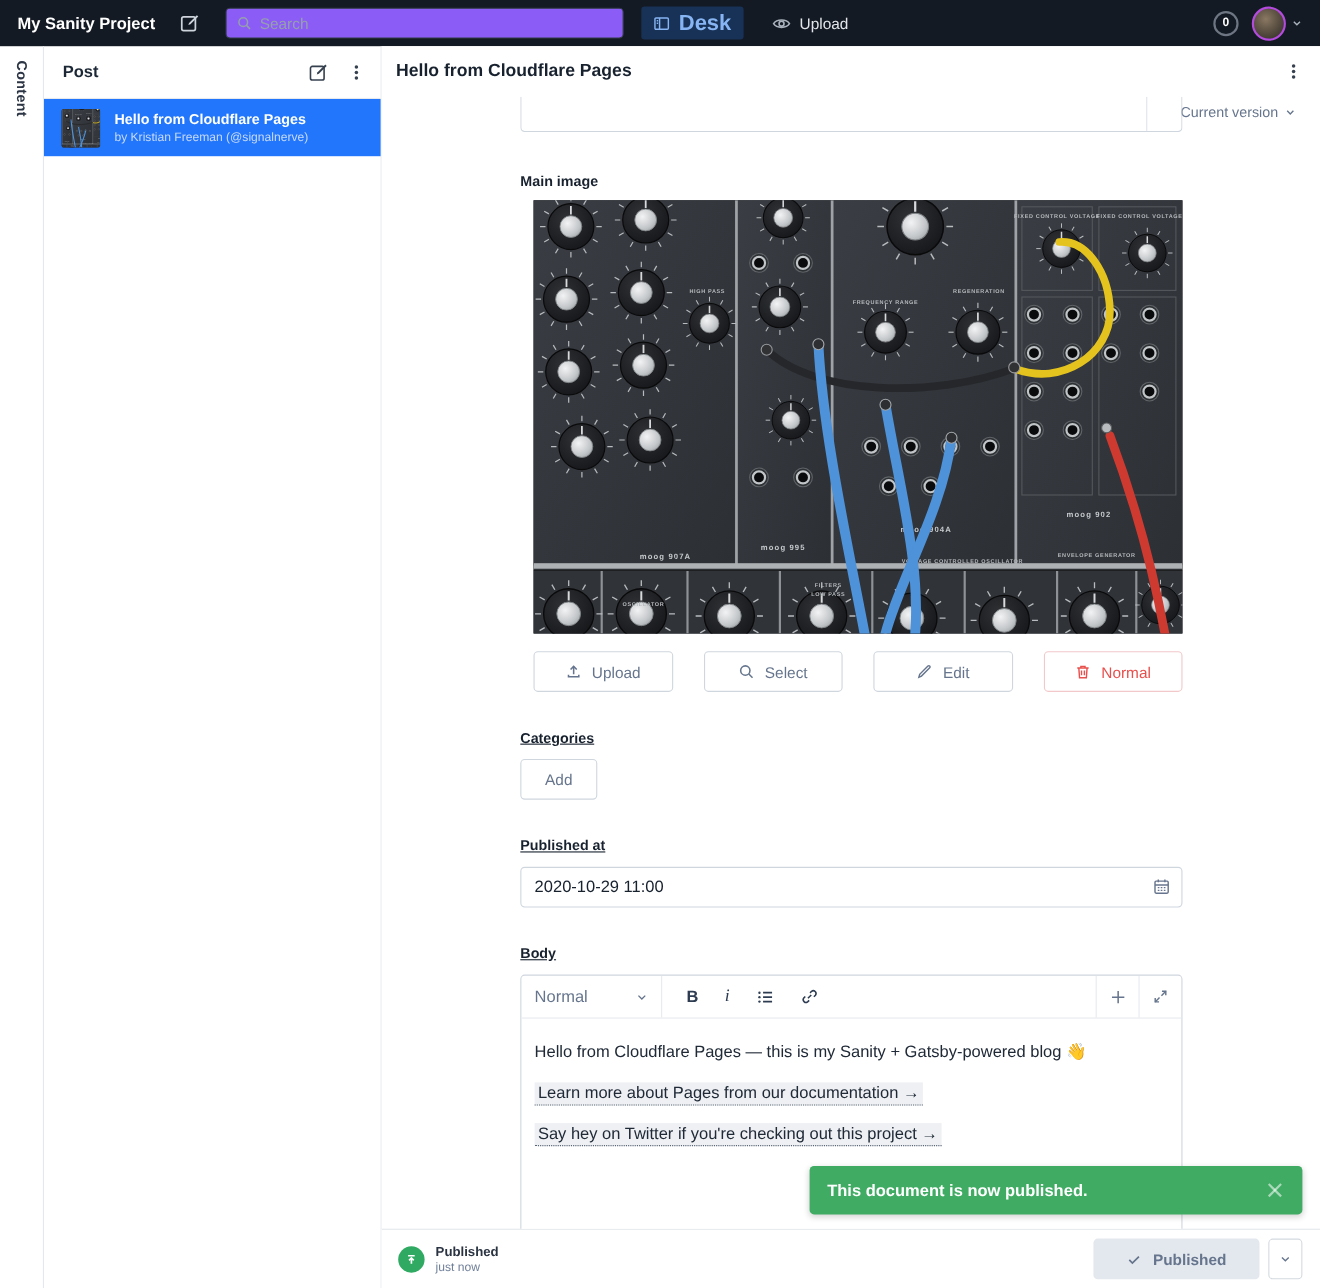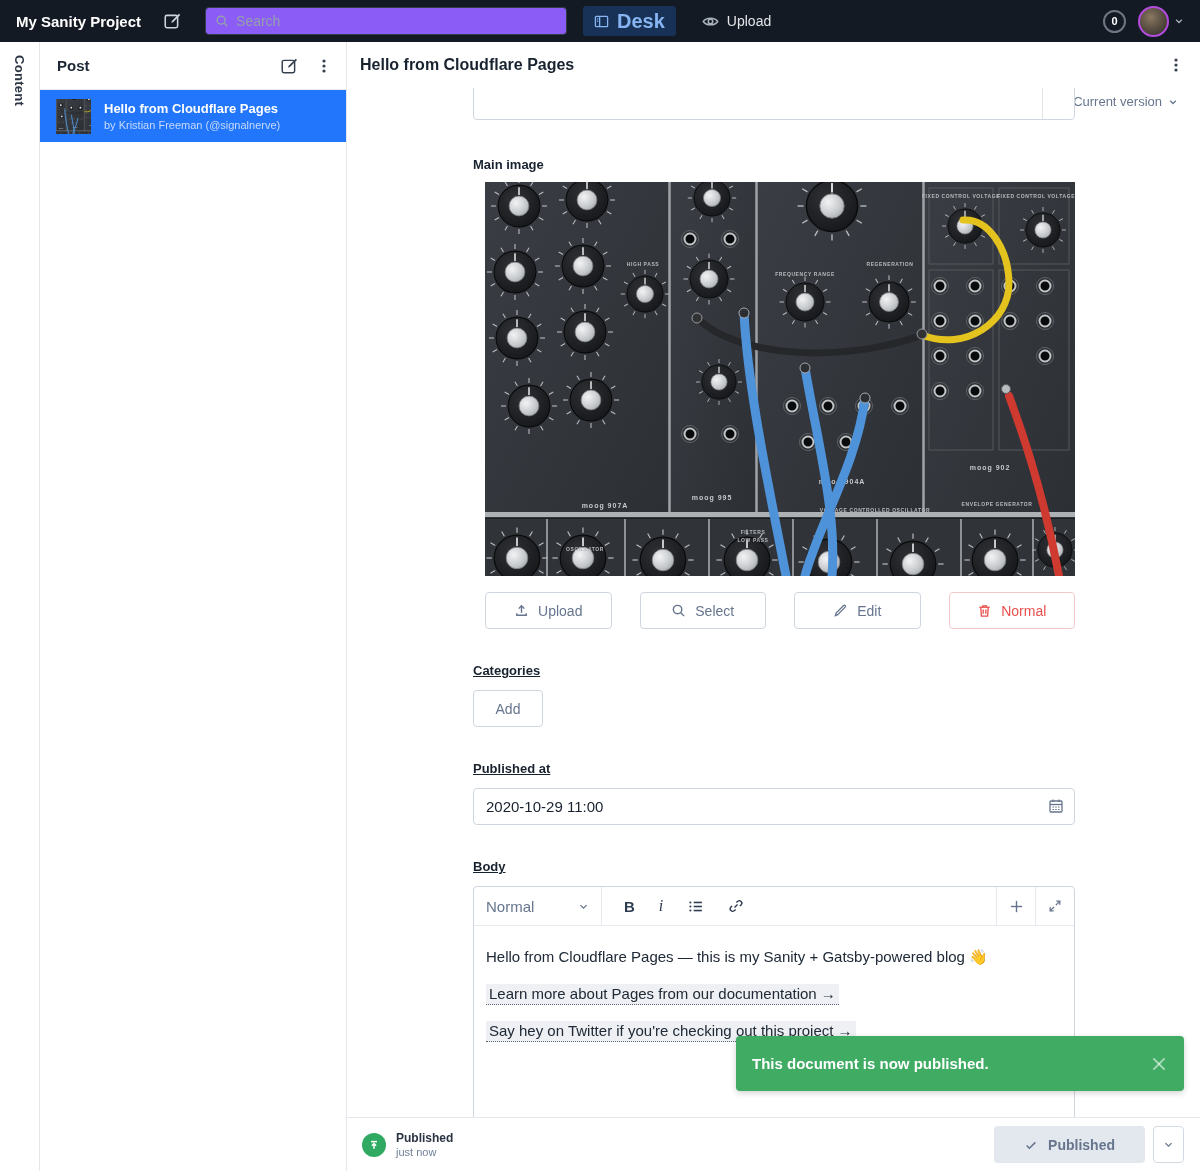--- a/index.html
+++ b/index.html
@@ -76,21 +76,21 @@
   .ed-link { background:#eef0f3; border-bottom:1.5px dotted #5b6675; padding:1px 3px 2px; cursor:pointer; }
 
   .doc-footer { height:54px; flex:none; border-top:1px solid #e4e8ec; display:flex; align-items:center; padding:0 16px 0 15px; background:#fff; }
   .pubdot { width:24px; height:24px; border-radius:50%; background:#30aa62; display:flex; align-items:center; justify-content:center; color:#fff; flex:none; }
   .f-texts { margin-left:10px; }
   .f-status { font-size:12px; font-weight:600; color:#2a3342; }
   .f-time { font-size:11px; color:#71809a; margin-top:1px; }
   .pub-btn { margin-left:auto; height:37px; padding:0 30px; background:#e3e8ee; border:none; border-radius:4px; color:#66758d; font-size:14px; font-weight:600; font-family:inherit; display:flex; align-items:center; gap:10px; cursor:pointer; }
   .caret-btn { margin-left:8px; width:31px; height:37px; background:#fff; border:1px solid #d4dae1; border-radius:4px; display:flex; align-items:center; justify-content:center; color:#66758d; cursor:pointer; }
 
-  .toast { position:absolute; right:16px; bottom:80px; width:448px; height:55px; background:#3fab63; border-radius:4px; display:flex; align-items:center; padding:0 16px; z-index:5; box-shadow:0 2px 6px rgba(0,0,0,.18); }
+  .toast { position:absolute; right:16px; bottom:67px; width:448px; height:44px; background:#3fab63; border-radius:4px; display:flex; align-items:center; padding:0 16px; z-index:5; box-shadow:0 2px 6px rgba(0,0,0,.18); }
   .toast-msg { color:#fff; font-size:15px; font-weight:600; }
   .toast-x { margin-left:auto; color:rgba(255,255,255,.55); display:flex; cursor:pointer; }
 
   .sv-t { fill:#c6c9cc; font-size:7px; font-weight:bold; letter-spacing:1px; font-family:"Liberation Sans",sans-serif; }
   .sv-t2 { fill:#b7babd; font-size:5px; font-weight:bold; letter-spacing:.6px; font-family:"Liberation Sans",sans-serif; }
 </style>
 </head>
 <body>
 
 <svg width="0" height="0" style="position:absolute" aria-hidden="true">

